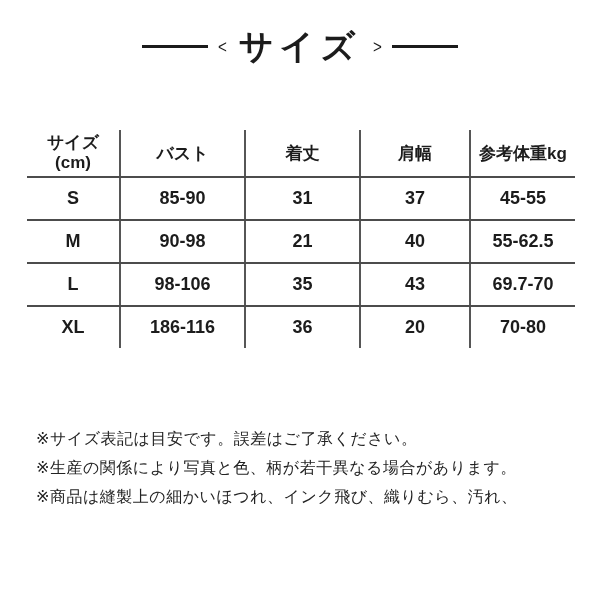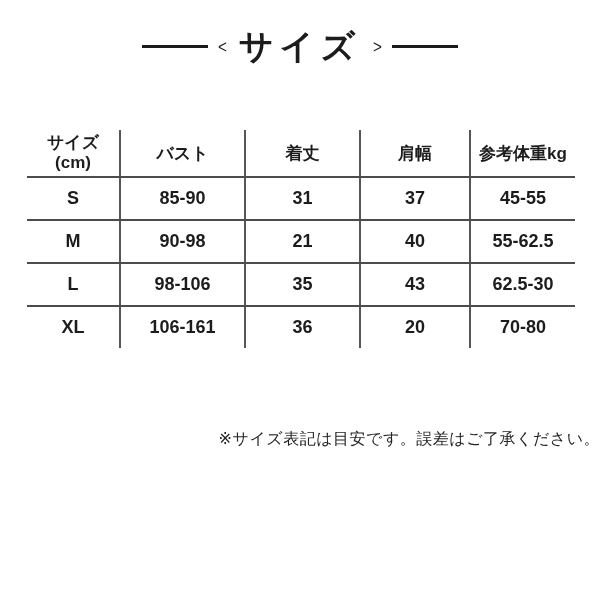--- a/index.html
+++ b/index.html
@@ -81,21 +81,20 @@
   }
 
   
   .notes {
     margin: 76px 0 0 36px;
     font-size: 16px;
     line-height: 29px;
     font-weight: 400;
     color: #232323;
     letter-spacing: 0.5px;
-    text-align: right;
   }
   .note-line {
     white-space: nowrap;
   }
 </style>
 </head>
 <body>
 
 <div class="page">
 
@@ -142,29 +141,31 @@
         <td>90-98</td>
         <td>21</td>
         <td>40</td>
         <td>55-62.5</td>
       </tr>
       <tr>
         <td>L</td>
         <td>98-106</td>
         <td>35</td>
         <td>43</td>
-        <td>62.5-30</td>
+        <td>69.7-70</td>
       </tr>
       <tr>
         <td>XL</td>
-        <td>106-161</td>
+        <td>186-116</td>
         <td>36</td>
         <td>20</td>
         <td>70-80</td>
       </tr>
     </tbody>
   </table>
 
   <div class="notes">
     <div class="note-line">※サイズ表記は目安です。誤差はご了承ください。</div>
+    <div class="note-line">※生産の関係により写真と色、柄が若干異なる場合があります。</div>
+    <div class="note-line">※商品は縫製上の細かいほつれ、インク飛び、織りむら、汚れ、</div>
   </div>
 
 </div>
 
 </body></html>

